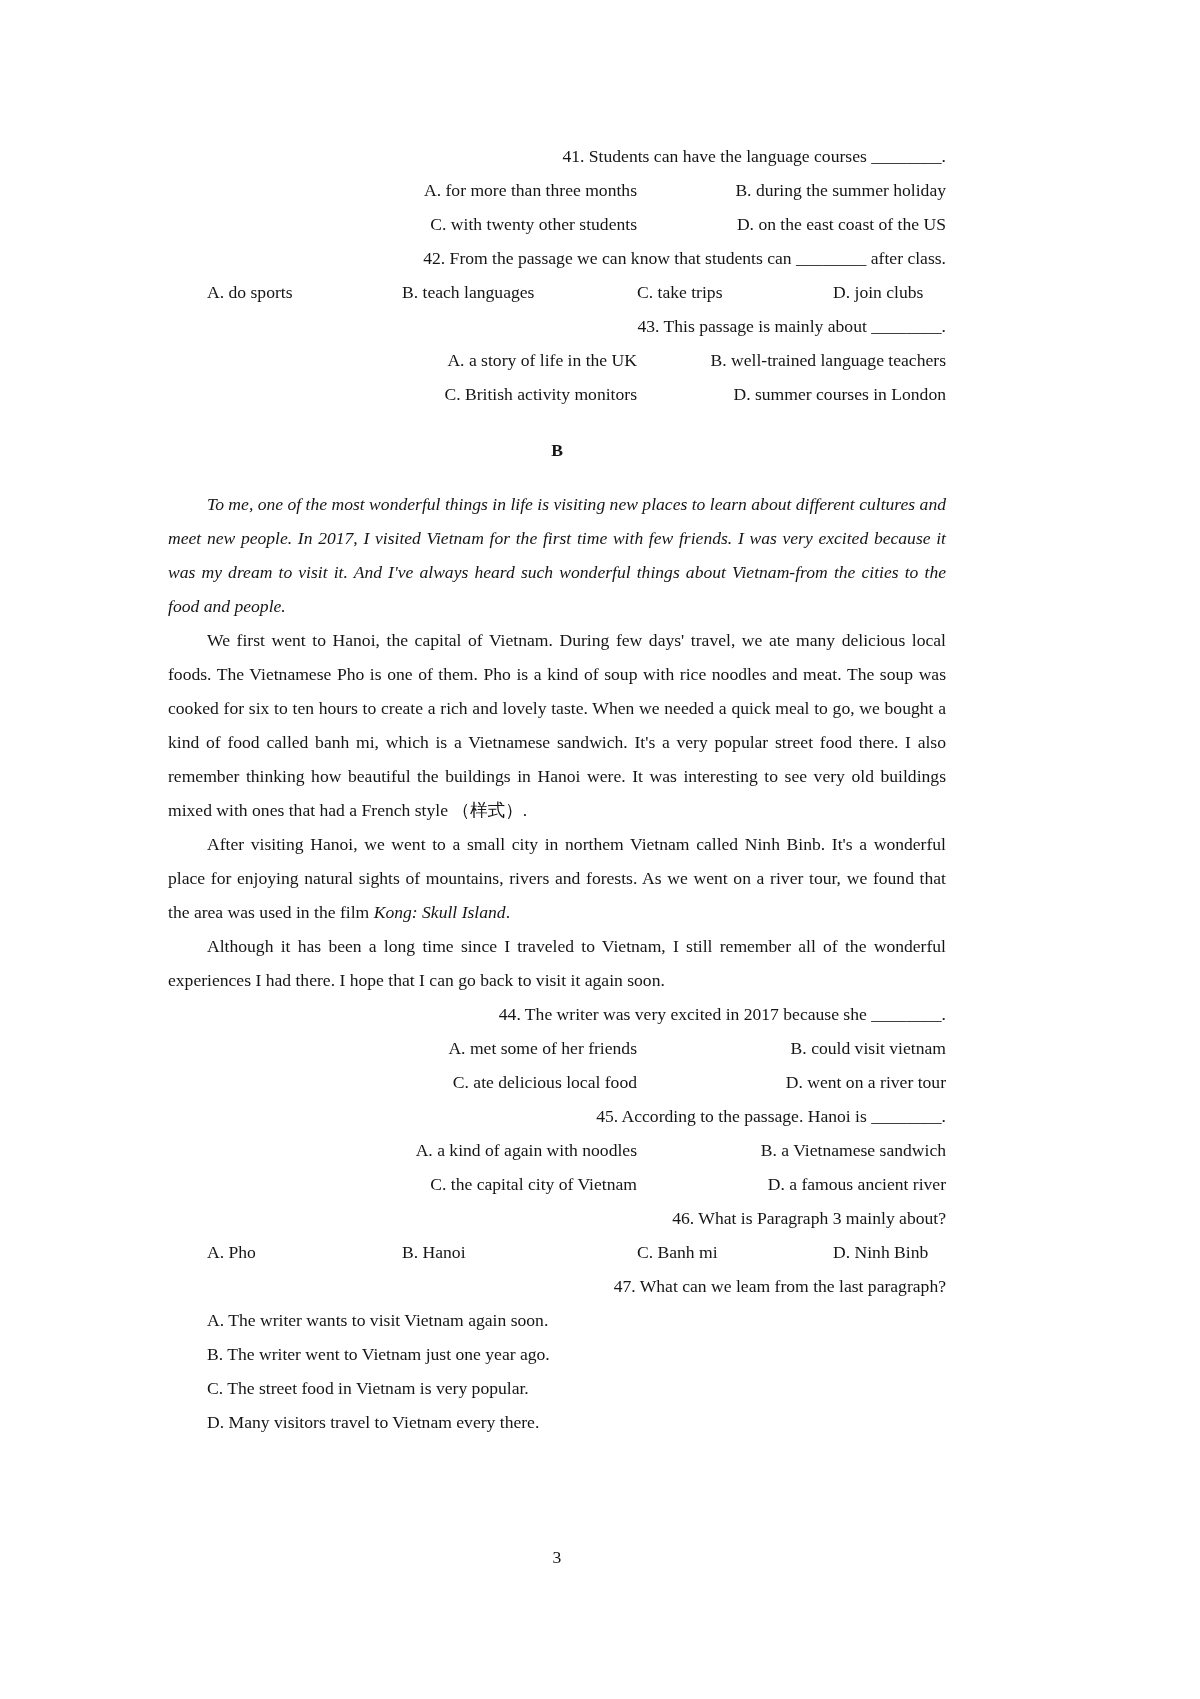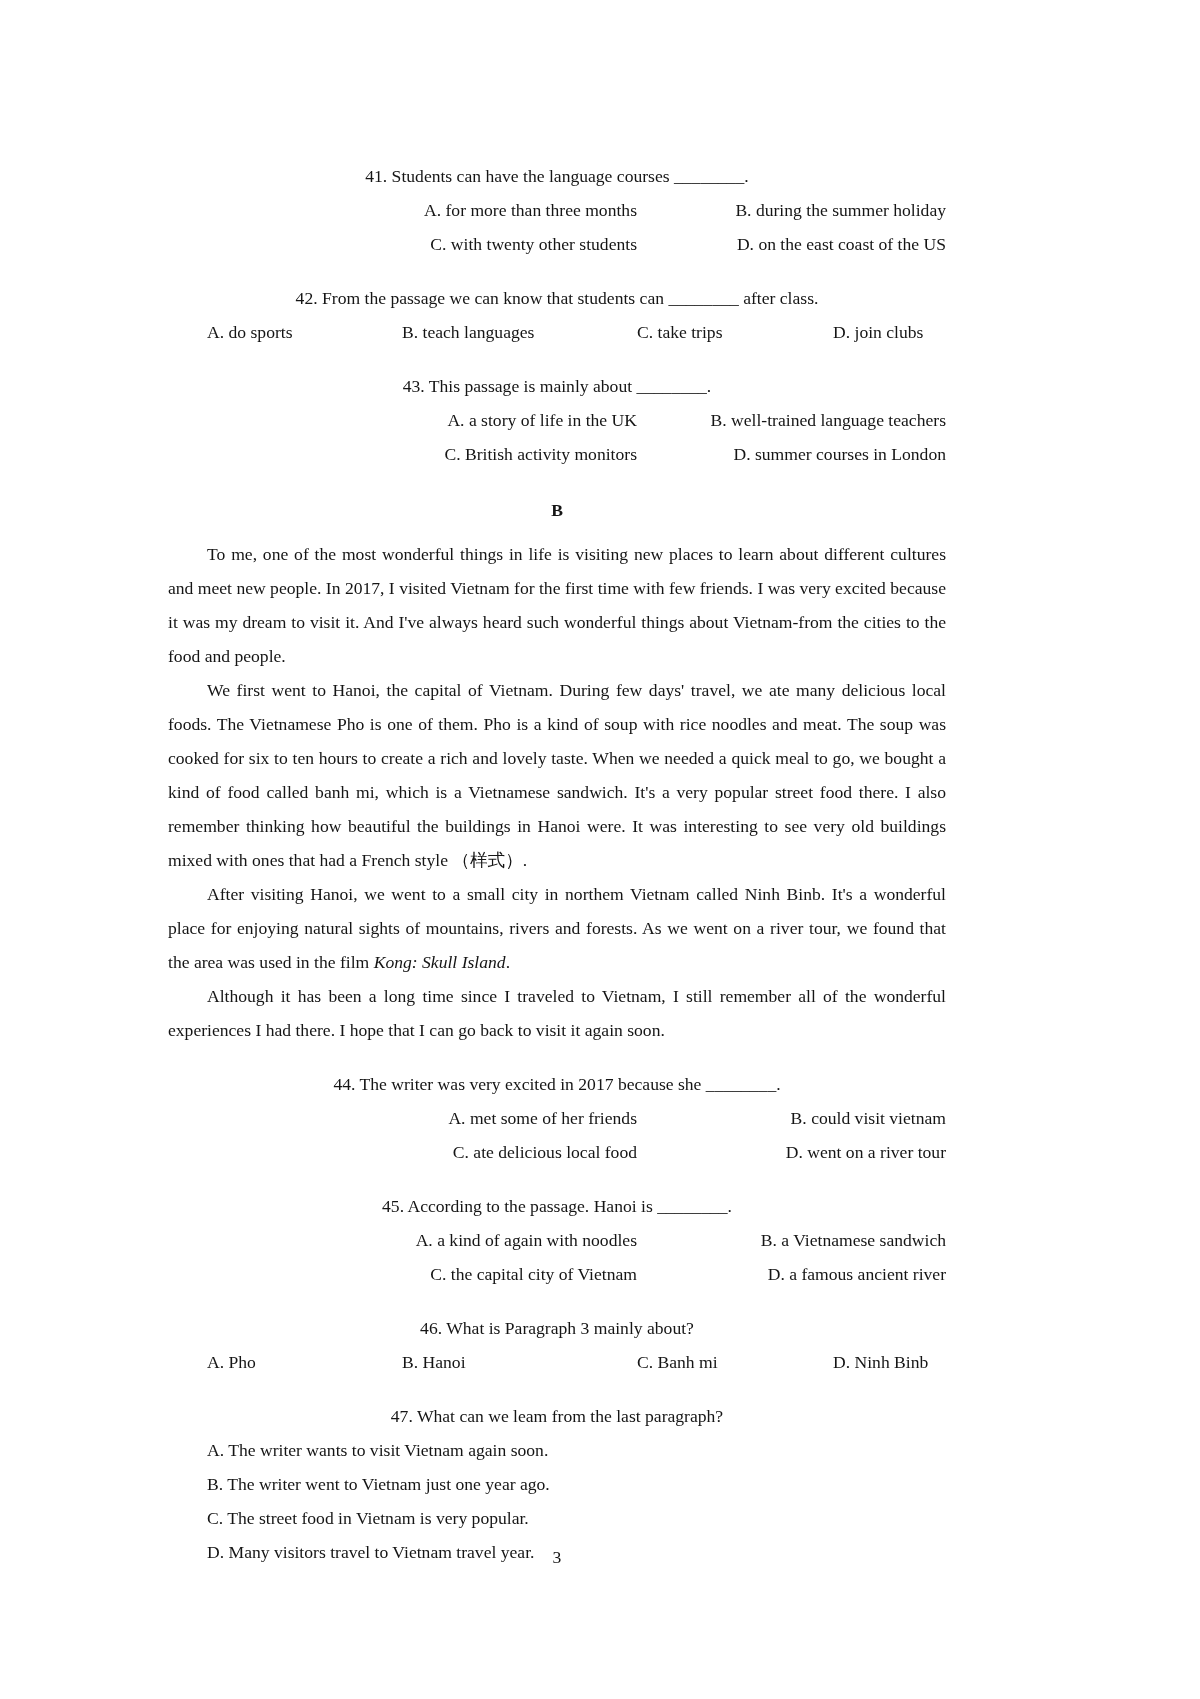--- a/index.html
+++ b/index.html
@@ -16,21 +16,21 @@
     overflow: hidden;
   }
   .content {
     position: absolute;
     left: 168px;
     top: 139px;
     width: 778px;
     font-size: 17.6px;
     line-height: 34px;
   }
-  .stem { text-align: center; margin-top: 20px; }
+  .stem { text-align: right; }
   .opts2 {
     display: grid;
     grid-template-columns: 430px 1fr;
     padding-left: 39px;
     text-align: right;
   }
   .opts4 {
     display: grid;
     grid-template-columns: 195px 235px 196px 1fr;
     padding-left: 39px;
@@ -39,21 +39,21 @@
   .heading-b {
     text-align: center;
     font-weight: 700;
     margin-top: 22px;
   }
   .para {
     margin: 0;
     text-align: justify;
     text-indent: 39px;
   }
-  .para-first { margin-top: 10px; }
+  .para-first { margin-top: 20px; font-style: italic; }
   .film-title { font-style: italic; }
   .page-number {
     position: absolute;
     left: 168px;
     top: 1540px;
     width: 778px;
     text-align: center;
     font-size: 17.6px;
     line-height: 34px;
   }
@@ -137,19 +137,19 @@
         <span>C. Banh mi</span>
         <span>D. Ninh Binb</span>
       </div>
     </div>
 
     <div class="q">
       <div class="stem">47. What can we leam from the last paragraph?</div>
       <div class="opt1">A. The writer wants to visit Vietnam again soon.</div>
       <div class="opt1">B. The writer went to Vietnam just one year ago.</div>
       <div class="opt1">C. The street food in Vietnam is very popular.</div>
-      <div class="opt1">D. Many visitors travel to Vietnam travel year.</div>
+      <div class="opt1">D. Many visitors travel to Vietnam every there.</div>
     </div>
 
   </div>
 
   <div class="page-number">3</div>
 </div>
 
 </body></html>

